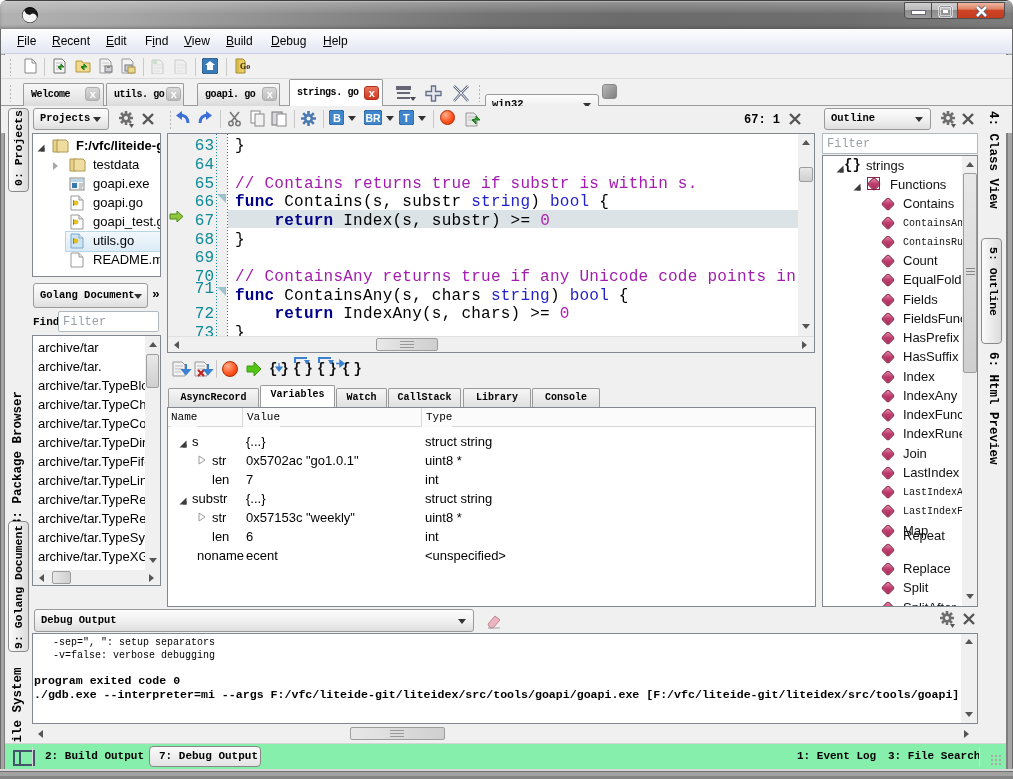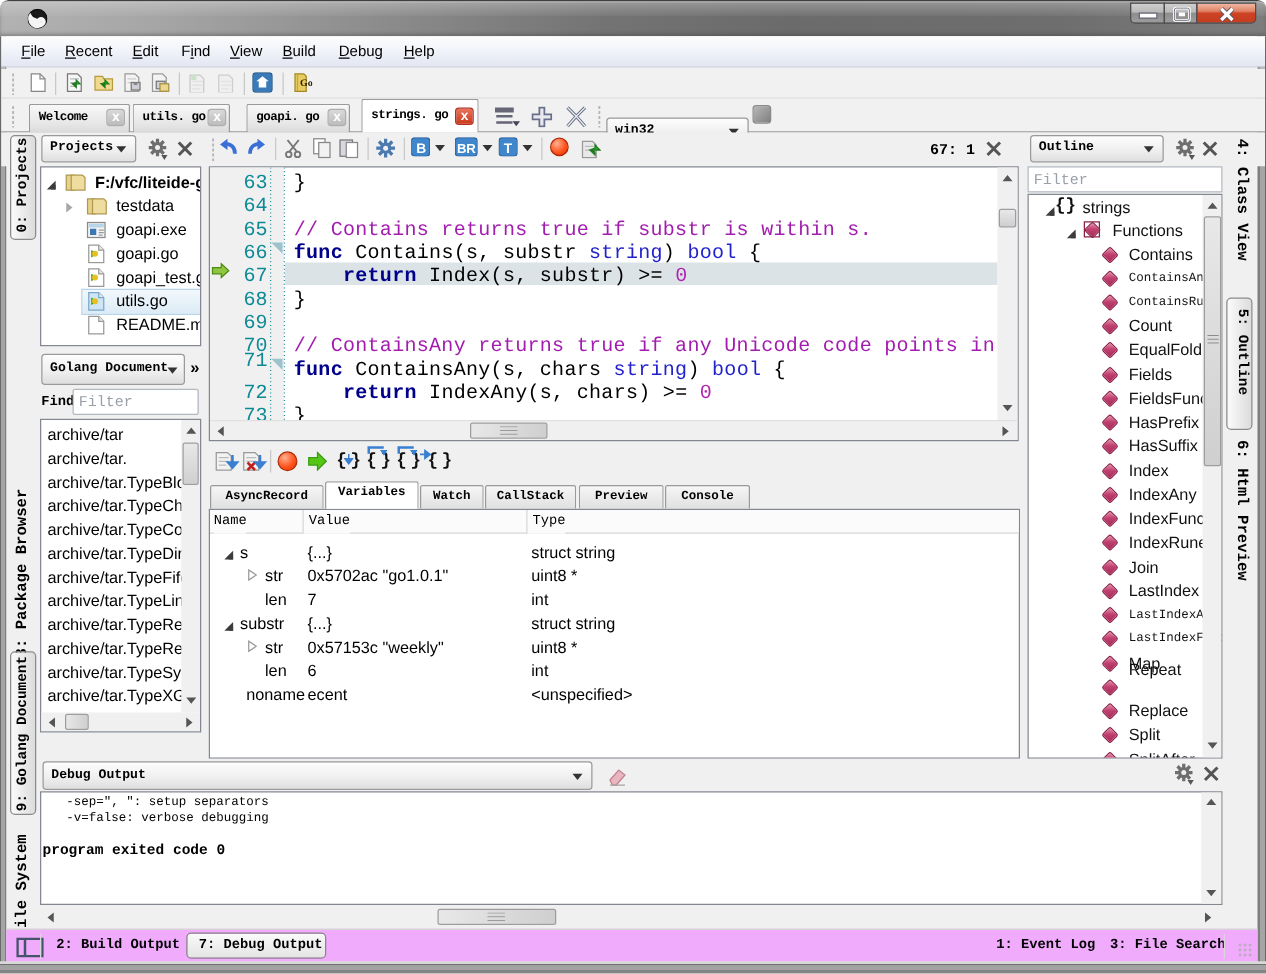--- a/index.html
+++ b/index.html
@@ -122,21 +122,21 @@
 .orow { position:absolute; font-size:13px; color:#111; white-space:pre; }
 .diamond { position:absolute; width:10px; height:10px; transform:rotate(45deg); border-radius:2px;
   background:linear-gradient(135deg,#e890ae 0%,#c04070 45%,#a82a58 100%); border:1px solid #8c2248; }
 
 
 #debugout { position:absolute; left:32px; top:607px; width:946px; height:136px; background:#f0f0f0; }
 .dline { position:absolute; font-family:"Liberation Mono",monospace; font-size:10px; color:#000; white-space:pre; }
 .dline.b { font-size:11.6px; font-weight:bold; }
 
 
-#statusbar { position:absolute; left:5px; top:743px; width:1001px; height:26px; background:#f0abfc; border-top:1px solid #d4d4d4; }
+#statusbar { position:absolute; left:5px; top:743px; width:1001px; height:26px; background:#86efac; border-top:1px solid #d4d4d4; }
 .sbtext { position:absolute; font-family:"Liberation Mono",monospace; font-size:11px; font-weight:bold; color:#000; white-space:pre; }
 </style></head>
 <body>
 <div id="win">
   <div id="titlebar">
       <div class="lshine"></div>
     </div>
   <svg class="abs" style="left:22px;top:7px;" width="16" height="16" viewBox="0 0 16 16">
       <circle cx="8" cy="8" r="7.5" fill="#1a1a1a" stroke="#0a0a0a"></circle>
       <path d="M8 .5A7.5 7.5 0 0 0 8 8a3.75 3.75 0 0 1 0 7.5A7.5 7.5 0 0 1 8 .5z" fill="#f5f5f5" transform="rotate(-50 8 8)"></path>
@@ -519,21 +519,21 @@
       </svg>
     <span class="abs mono" style="left:342px;top:361px;font-size:14px;font-weight:bold;color:#111;letter-spacing:3px;">{}</span>
     <svg class="abs" style="left:336px;top:359px;" width="12" height="9" viewBox="0 0 12 9">
         <path d="M0 4.5h6M4 1.5l4 3-4 3z" fill="#3a7fd0" stroke="#3a7fd0" stroke-width="1.4"></path>
       </svg>
 
     <div class="dtab" style="left:168px;top:388px;width:91px;">AsyncRecord</div>
     <div class="dtab active" style="left:260px;top:385px;width:75px;">Variables</div>
     <div class="dtab" style="left:336px;top:388px;width:51px;">Watch</div>
     <div class="dtab" style="left:388px;top:388px;width:73px;">CallStack</div>
-    <div class="dtab" style="left:463px;top:388px;width:68px;">Preview</div>
+    <div class="dtab" style="left:463px;top:388px;width:68px;">Library</div>
     <div class="dtab" style="left:532px;top:388px;width:68px;">Console</div>
     <div id="vartable">
       <div class="vhead" style="left:0;width:647px;border-bottom:1px solid #d8d8d8;"></div>
       <span class="vhead" style="left:3px;padding-top:3px;">Name</span>
       <span class="vhead" style="left:74px;padding-top:3px;border-left:1px solid #d8d8d8;padding-left:4px;">Value</span>
       <span class="vhead" style="left:253px;padding-top:3px;border-left:1px solid #d8d8d8;padding-left:4px;">Type</span>
       <div class="vrow" style="left:24px;top:26px;">s</div>
       <span class="tri-exp" style="left:8px;top:29px;"></span>
       <div class="vrow" style="left:44px;top:45px;">str</div>
       <svg class="abs" style="left:30px;top:47px;" width="8" height="10" viewBox="0 0 8 10">
@@ -652,20 +652,21 @@
         </g>
         <path d="M11 14l5 0-2.5 4z" fill="#555"></path>
       </svg>
     <svg class="xico" style="left:930px;top:5px;" width="14" height="14" viewBox="0 0 14 14">
         <path d="M2 2l10 10M12 2L2 12" stroke="#555" stroke-width="2.4"></path>
       </svg>
     <div class="panel" style="left:0px;top:26px;width:946px;height:91px;">
       <div class="dline" style="left:8px;top:3px;">  -sep=", ": setup separators</div>
       <div class="dline" style="left:8px;top:16px;">  -v=false: verbose debugging</div>
       <div class="dline b" style="left:1px;top:40px;">program exited code 0</div>
+      <div class="dline b" style="left:1px;top:54px;">./gdb.exe --interpreter=mi --args F:/vfc/liteide-git/liteidex/src/tools/goapi/goapi.exe [F:/vfc/liteide-git/liteidex/src/tools/goapi]</div>
       <div class="sbtrack" style="left:928px;top:0;width:16px;height:89px;border:none;"></div>
       <div class="sbarr" style="left:932px;top:5px;border-left:4px solid transparent;border-right:4px solid transparent;border-bottom:5px solid #555;"></div>
       <div class="sbarr" style="left:932px;top:78px;border-left:4px solid transparent;border-right:4px solid transparent;border-top:5px solid #555;"></div>
     </div>
     <div class="sbtrack" style="left:0px;top:118px;width:946px;height:17px;border:none;"></div>
     <div class="sbarr" style="left:6px;top:123px;border-top:4px solid transparent;border-bottom:4px solid transparent;border-right:5px solid #555;"></div>
     <div class="sbthumbH" style="left:318px;top:120px;width:95px;height:13px;"></div>
     <div class="abs" style="left:358px;top:123px;width:14px;height:7px;background-image:linear-gradient(180deg,#999 1px,transparent 1px);background-size:14px 3px;"></div>
     <div class="sbarr" style="left:932px;top:123px;border-top:4px solid transparent;border-bottom:4px solid transparent;border-left:5px solid #555;"></div>
   </div>

